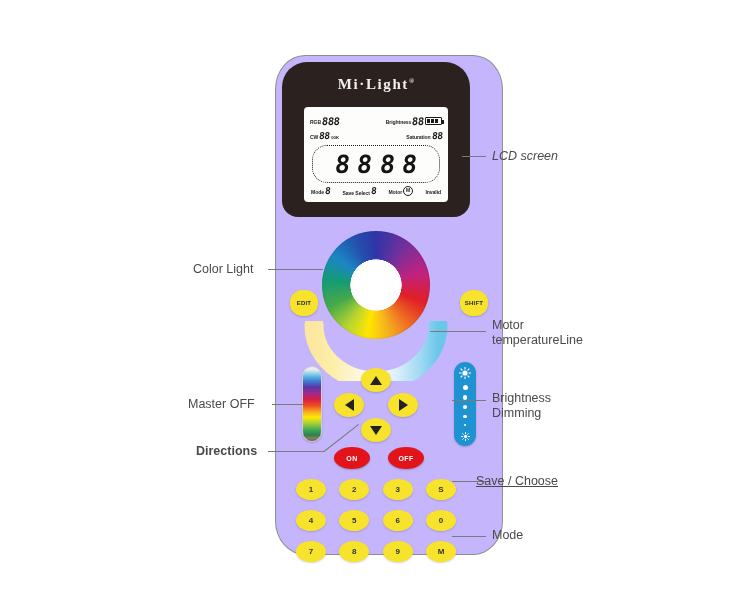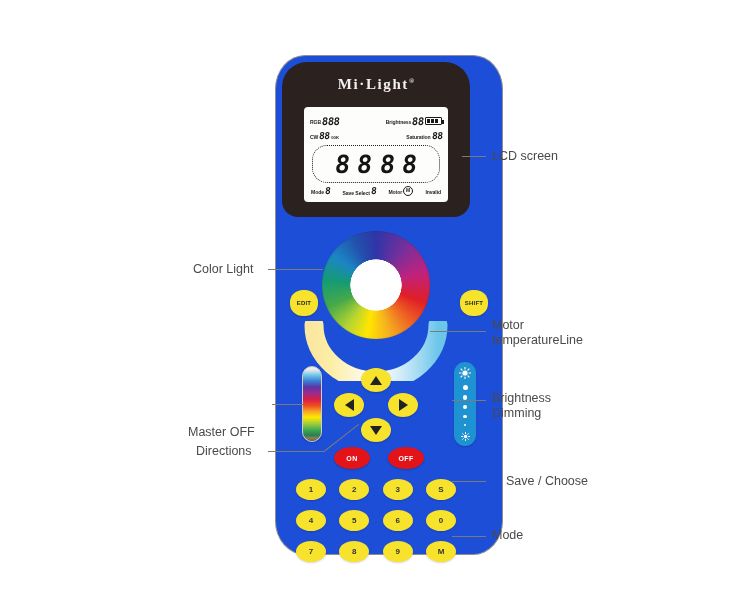--- a/index.html
+++ b/index.html
@@ -15,21 +15,21 @@
     overflow: hidden;
   }
 
   
   #remote {
     position: absolute;
     left: 275px;
     top: 55px;
     width: 228px;
     height: 500px;
-    background: #1d4ed8;
+    background: #c4b5fd;
     border: 1.2px solid #8e8e8e;
     border-radius: 30px / 34px;
     box-sizing: border-box;
   }
 
   
   #top-panel {
     position: absolute;
     left: 6px;
     top: 6px;
@@ -554,37 +554,37 @@
       <div class="key">7</div>
       <div class="key">8</div>
       <div class="key">9</div>
       <div class="key">M</div>
     </div>
   </div>
 
 </div>
 
 <div class="leader h" style="left:462px; top:156px; width:24px;"></div>
-<div class="anno" style="left:492px; top:149px;">LCD screen</div>
+<div class="anno" style="left:492px; top:149px;font-style:italic;">LCD screen</div>
 
 <div class="leader h" style="left:430px; top:331px; width:56px;"></div>
 <div class="anno" style="left:492px; top:318px;">Motor
 temperatureLine</div>
 
 <div class="leader h" style="left:452px; top:400px; width:34px;"></div>
 <div class="anno" style="left:492px; top:391px;">Brightness
 Dimming</div>
 
 <div class="leader h" style="left:452px; top:481px; width:34px;"></div>
-<div class="anno" style="left:506px; top:474px;">Save / Choose</div>
+<div class="anno" style="left:476px; top:474px;text-decoration:underline;">Save / Choose</div>
 
 <div class="leader h" style="left:452px; top:536px; width:34px;"></div>
 <div class="anno" style="left:492px; top:528px;">Mode</div>
 
 <div class="anno" style="left:193px; top:262px;">Color Light</div>
 <div class="leader h" style="left:268px; top:269px; width:55px;"></div>
 
-<div class="anno" style="left:188px; top:397px;margin-top:28px;">Master OFF</div>
+<div class="anno" style="left:188px; top:397px;">Master OFF</div>
 <div class="leader h" style="left:272px; top:404px; width:32px;"></div>
 
-<div class="anno" style="left:196px; top:444px;">Directions</div>
+<div class="anno" style="left:196px; top:444px;font-weight:bold;">Directions</div>
 <div class="leader h" style="left:268px; top:451px; width:56px;"></div>
 <div class="leader diag" style="left:324px; top:451px; width:44px; transform: rotate(-38deg);"></div>
 
 </body></html>

